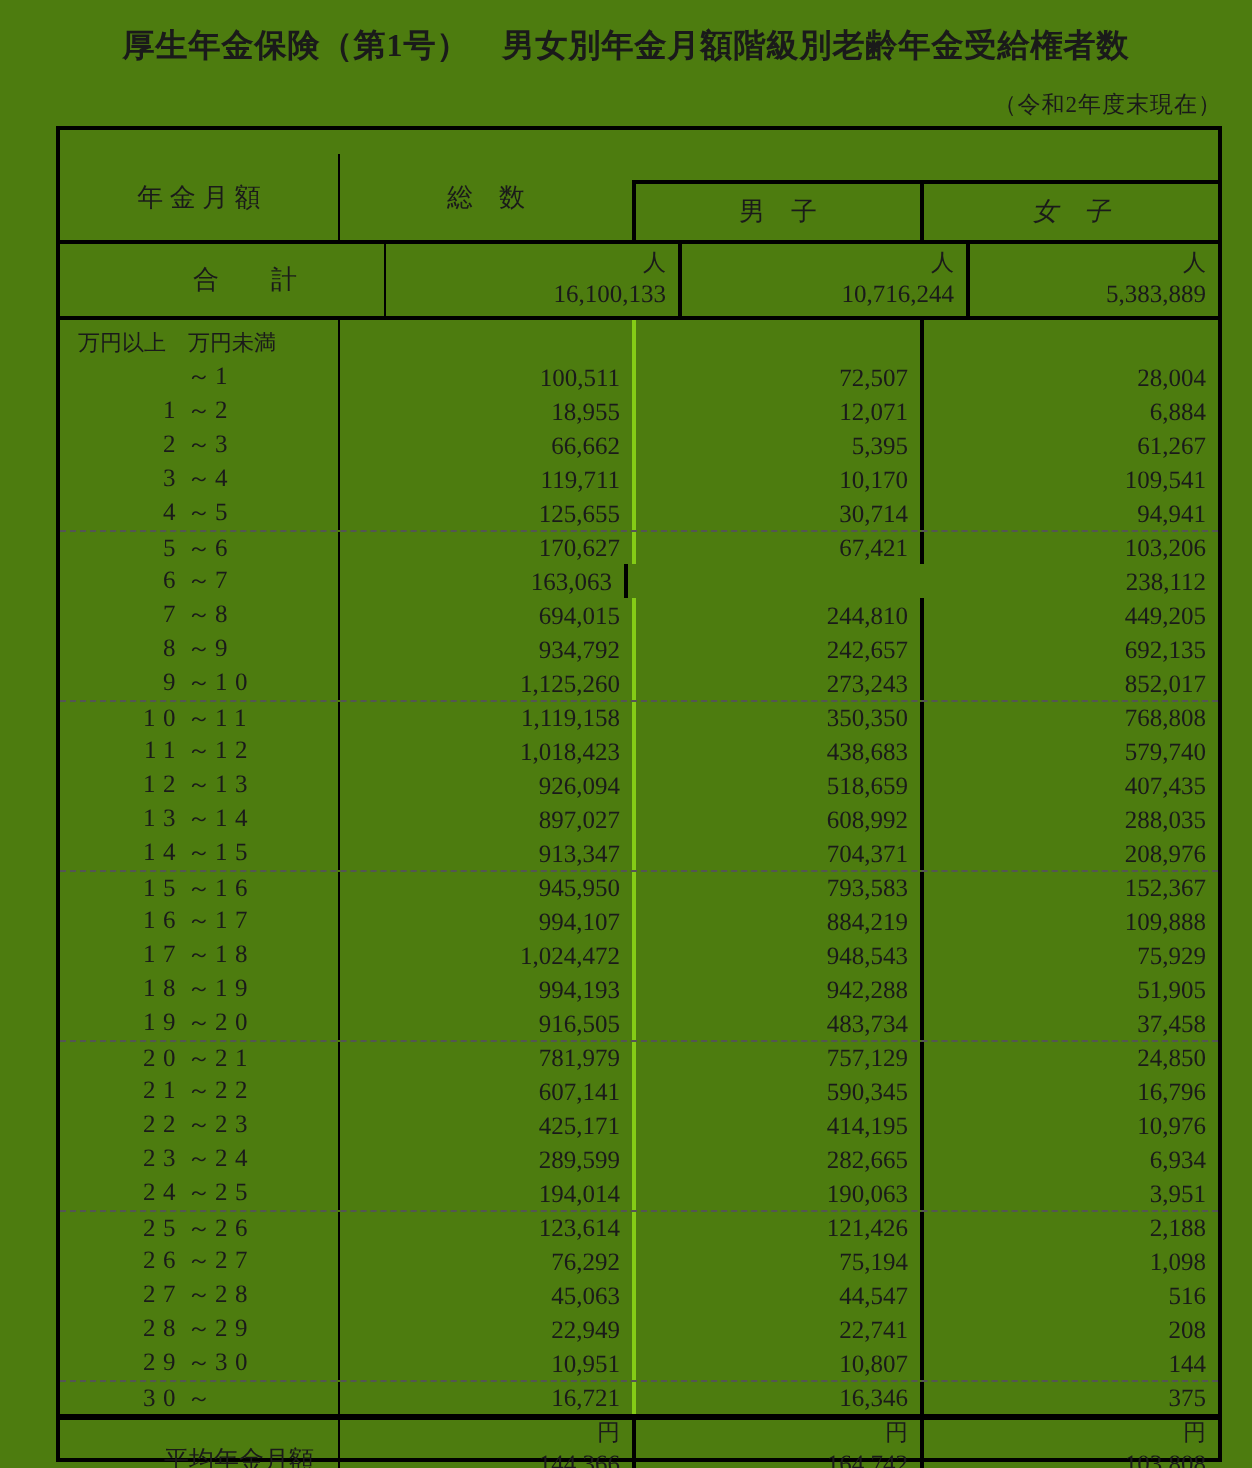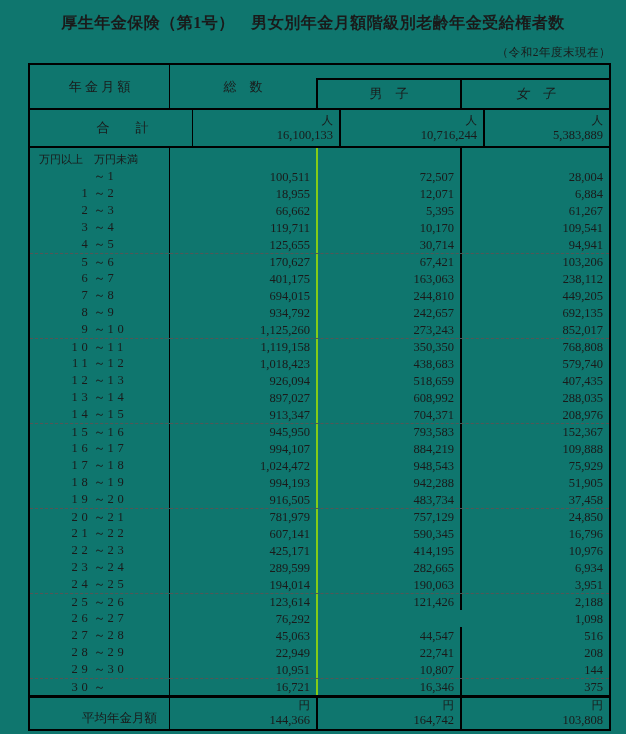--- a/index.html
+++ b/index.html
@@ -1,37 +1,37 @@
 <!DOCTYPE html>
 <html lang="ja"><head>
 <meta charset="utf-8">
 <style>
   html,body { margin:0; padding:0; background:#ffffff; }
   .page {
-    position:relative; width:626px; height:734px; background:#0f766e;
+    position:relative; width:626px; height:734px; background:#4d7c0f;
     font-family:"Liberation Serif","DejaVu Serif",serif; color:#1a1a1a;
     overflow:hidden;
   }
   .title {
     position:absolute; top:13px; left:0; width:100%;
     text-align:center; font-weight:bold; font-size:16px; letter-spacing:0.5px;
     white-space:pre;
   }
   .subtitle {
     position:absolute; top:45px; right:15px; font-size:11.5px; letter-spacing:0.5px;
   }
   .tbl {
     position:absolute; left:28px; top:63px; width:583px; height:668px;
     border:2px solid #000; box-sizing:border-box;
     display:flex; flex-direction:column;
   }
   .tbl *, .tbl *::before { box-sizing:border-box; }
 
   
-  .hdr { flex:none; height:45px; display:flex; border-bottom:2px solid #000; }
+  .hdr { flex:none; height:45px; display:flex; border-bottom:2px solid #000;margin-top:12px; }
   .hc1 { width:140px; border-right:1px solid #000; display:flex; align-items:center; justify-content:center; font-size:13px; white-space:pre; }
   .hc2 { width:146px; display:flex; align-items:center; justify-content:center; font-size:13px; white-space:pre; }
   .hbox { flex:1; margin-top:13px; border-top:2px solid #000; border-left:2px solid #000; display:flex; }
   .hc3 { width:144px; border-right:2px solid #000; display:flex; align-items:center; justify-content:center; font-size:13px; white-space:pre; }
   .hc4 { flex:1; display:flex; align-items:center; justify-content:center; font-size:13px; white-space:pre;font-style:italic; }
 
   
   .trow { flex:none; height:38px; display:flex; border-bottom:2px solid #000;padding-left:23px; }
   .tc1 { width:140px; border-right:1px solid #000; display:flex; align-items:center; justify-content:center; font-size:13px; white-space:pre; }
   .tnum { display:flex; flex-direction:column; justify-content:center; align-items:flex-end; padding:1px 6px 1px 0; }
@@ -174,21 +174,20 @@
     <div class="b3 numcell">67,421</div>
     <div class="b4 numcell">103,206</div>
   </div>
 
   <div class="brow">
     <div class="b1">
       <span class="lo">6</span>
       <span class="tilde">～</span>
       <span class="hi">7</span>
     </div>
-    <div class="b2 numcell">401,175</div>
     <div class="b3 numcell">163,063</div>
     <div class="b4 numcell">238,112</div>
   </div>
 
   <div class="brow">
     <div class="b1">
       <span class="lo">7</span>
       <span class="tilde">～</span>
       <span class="hi">8</span>
     </div>
@@ -395,20 +394,21 @@
     <div class="b4 numcell">2,188</div>
   </div>
 
   <div class="brow">
     <div class="b1">
       <span class="lo">26</span>
       <span class="tilde">～</span>
       <span class="hi">27</span>
     </div>
     <div class="b2 numcell">76,292</div>
+    <div class="b3 numcell">75,194</div>
     <div class="b4 numcell">1,098</div>
   </div>
 
   <div class="brow">
     <div class="b1">
       <span class="lo">27</span>
       <span class="tilde">～</span>
       <span class="hi">28</span>
     </div>
     <div class="b2 numcell">45,063</div>

